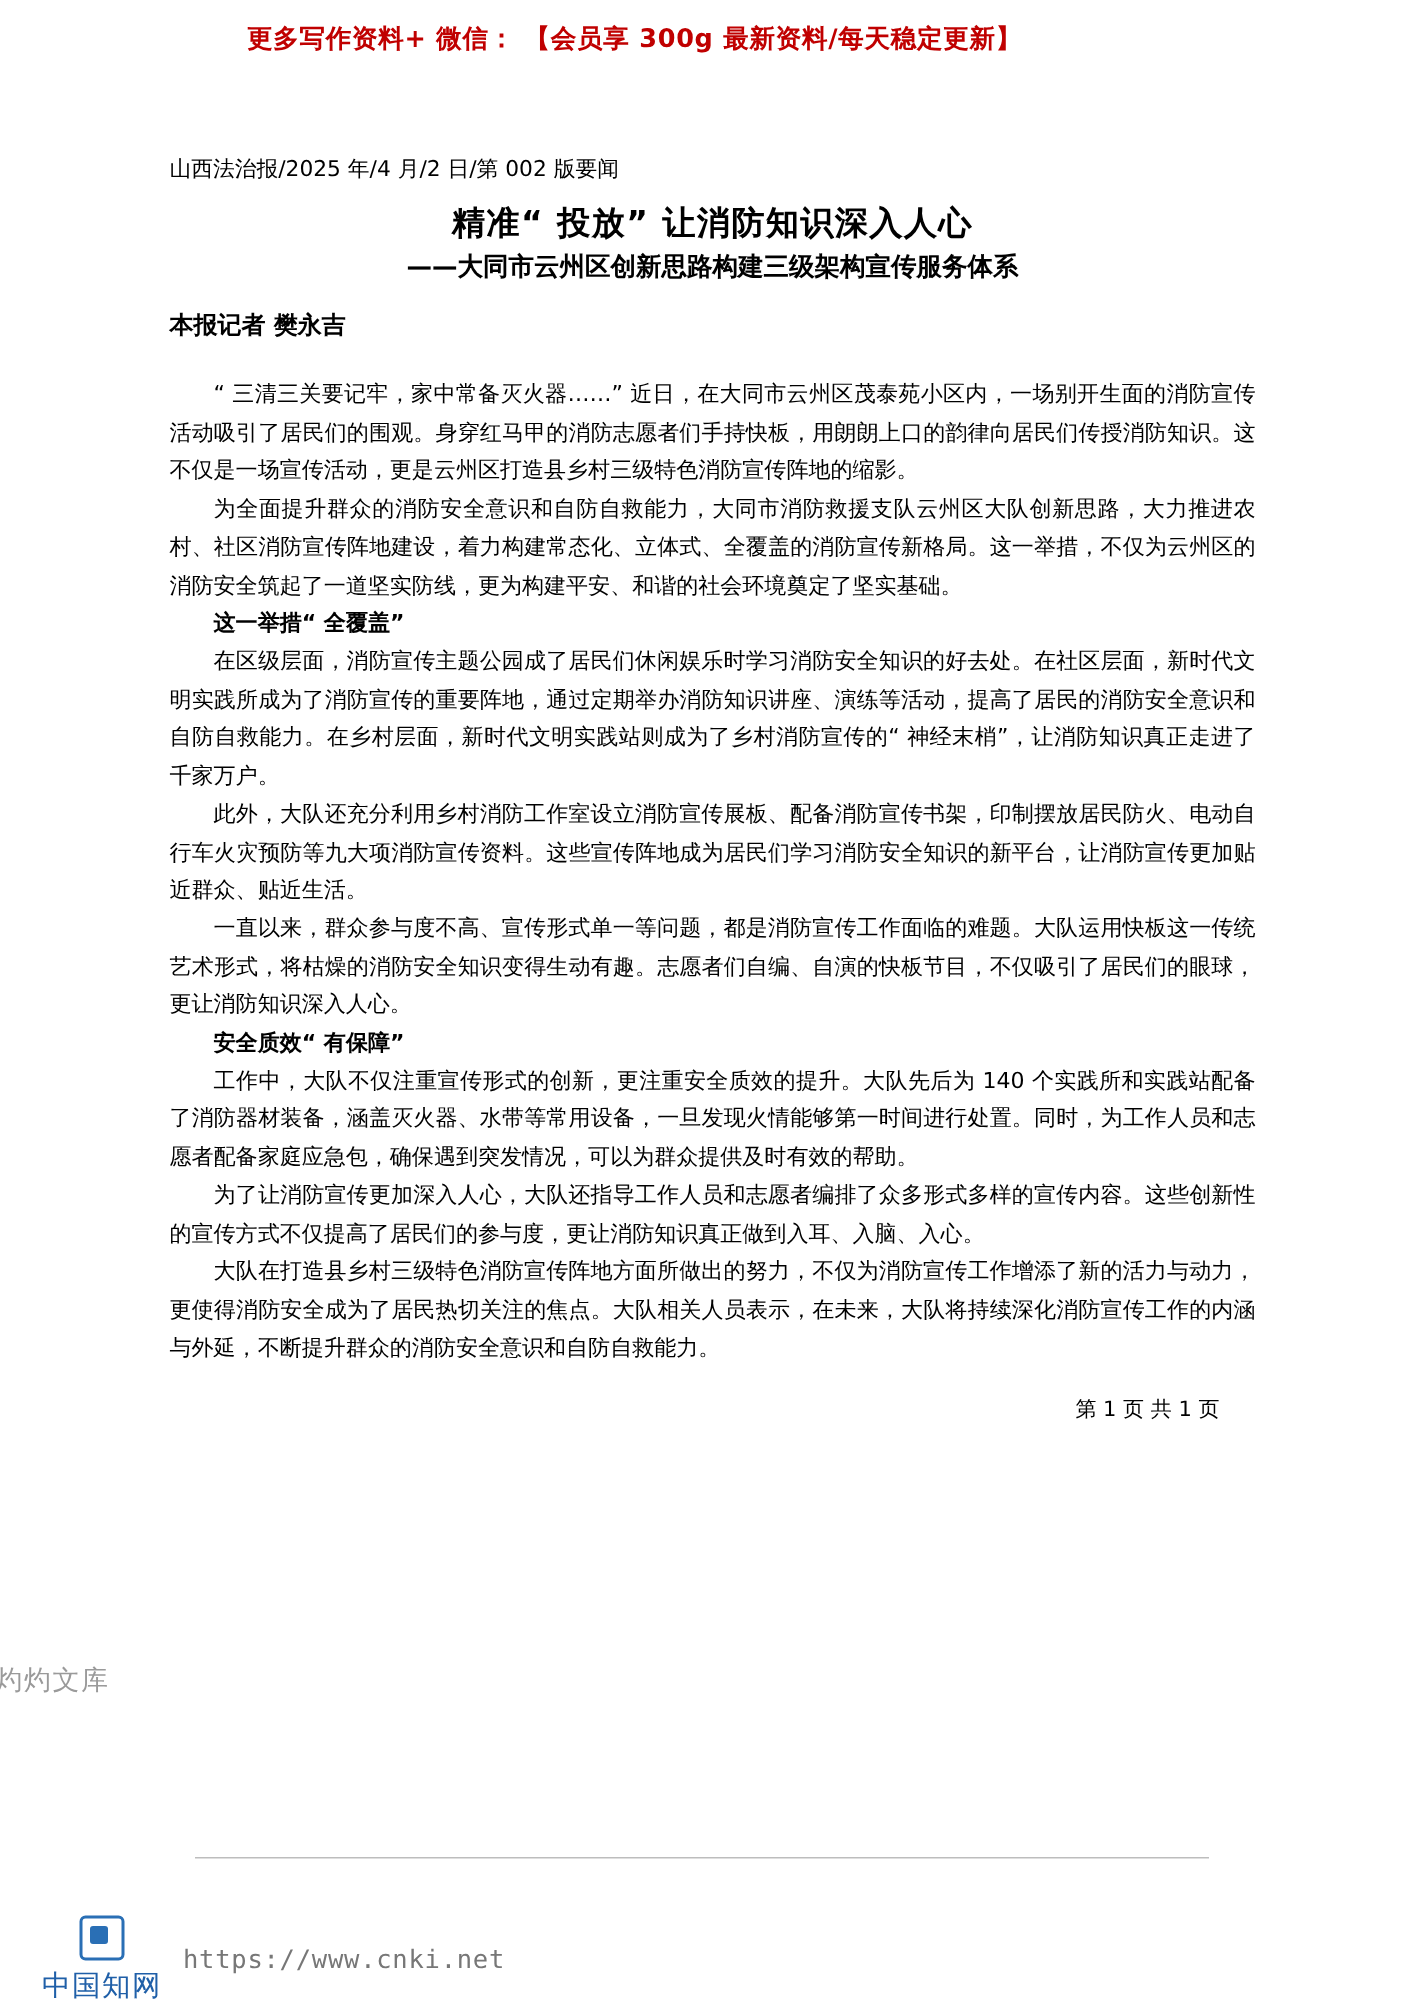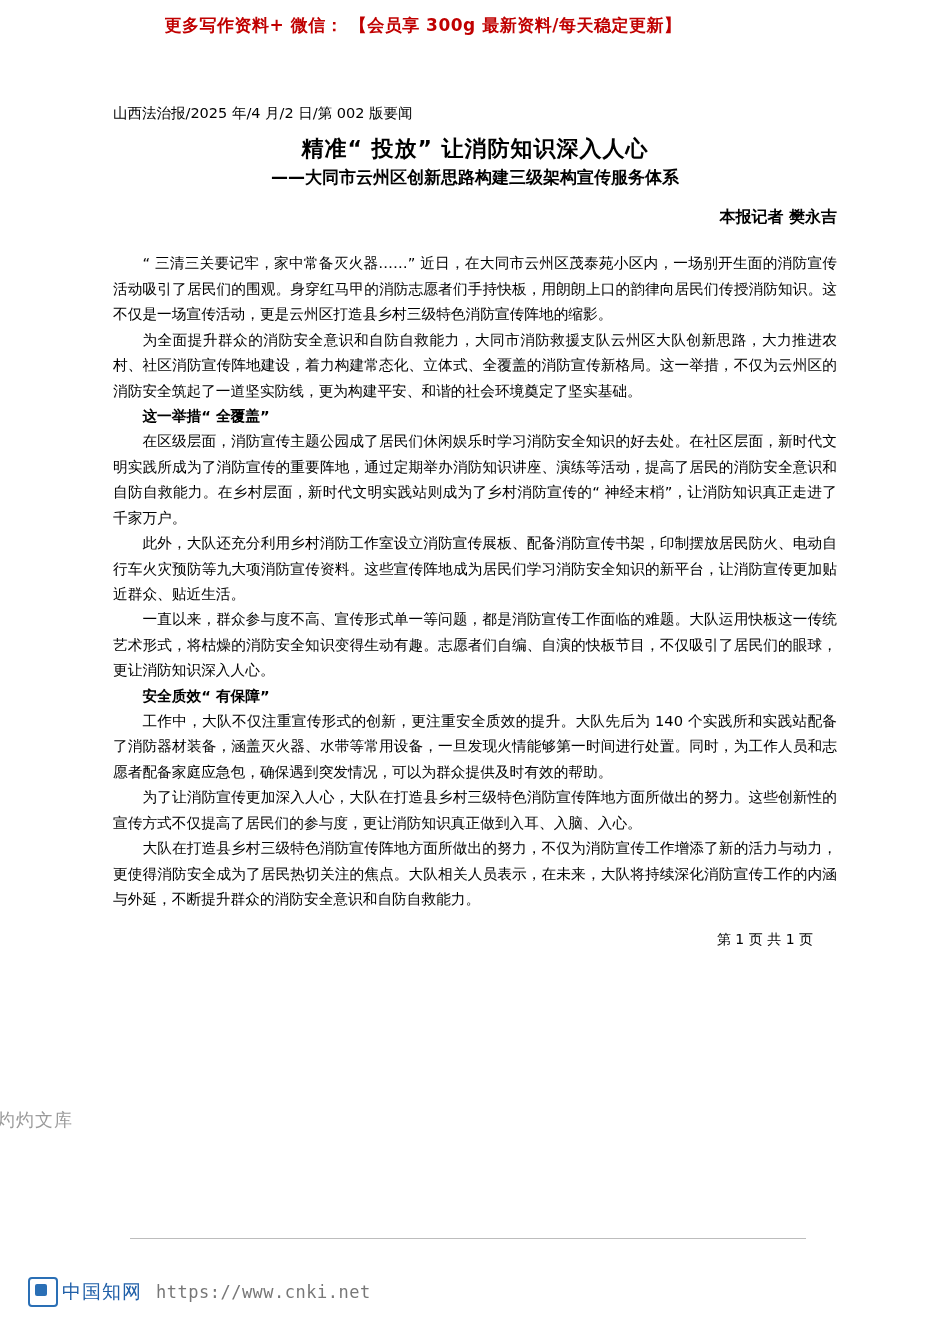--- a/index.html
+++ b/index.html
@@ -60,21 +60,21 @@
     font-family: "DejaVu Sans", "Liberation Sans", sans-serif;
   }
   .subtitle {
     text-align: center;
     font-size: 17px;
     font-weight: bold;
     margin-bottom: 16px;
     font-family: "DejaVu Sans", "Liberation Sans", sans-serif;
   }
   .byline {
-    text-align: right;
+    text-align: left;
     font-size: 16px;
     font-weight: bold;
     margin-top: 18px;
     margin-bottom: 22px;
     font-family: "DejaVu Sans", "Liberation Sans", sans-serif;
   }
   p.para {
     font-size: 14.7px;
     line-height: 1.73;
     margin: 0 0 0 0;
@@ -122,20 +122,21 @@
     left: 28px;
     top: 1277px;
     display: flex;
     align-items: center;
     gap: 14px;
   }
   .cnki-logo {
     display: flex;
     align-items: center;
     gap: 4px;
+    flex-direction: column;
   }
   .cnki-mark {
     width: 26px;
     height: 26px;
     border: 2px solid #2a6fb5;
     border-radius: 4px;
     position: relative;
     display: inline-block;
   }
   .cnki-mark::before {
@@ -175,21 +176,21 @@
     <div class="byline">本报记者  樊永吉</div>
 
     <p class="para">“ 三清三关要记牢，家中常备灭火器……” 近日，在大同市云州区茂泰苑小区内，一场别开生面的消防宣传活动吸引了居民们的围观。身穿红马甲的消防志愿者们手持快板，用朗朗上口的韵律向居民们传授消防知识。这不仅是一场宣传活动，更是云州区打造县乡村三级特色消防宣传阵地的缩影。</p>
     <p class="para">为全面提升群众的消防安全意识和自防自救能力，大同市消防救援支队云州区大队创新思路，大力推进农村、社区消防宣传阵地建设，着力构建常态化、立体式、全覆盖的消防宣传新格局。这一举措，不仅为云州区的消防安全筑起了一道坚实防线，更为构建平安、和谐的社会环境奠定了坚实基础。</p>
     <p class="subhead">这一举措“ 全覆盖”</p>
     <p class="para">在区级层面，消防宣传主题公园成了居民们休闲娱乐时学习消防安全知识的好去处。在社区层面，新时代文明实践所成为了消防宣传的重要阵地，通过定期举办消防知识讲座、演练等活动，提高了居民的消防安全意识和自防自救能力。在乡村层面，新时代文明实践站则成为了乡村消防宣传的“ 神经末梢”，让消防知识真正走进了千家万户。</p>
     <p class="para">此外，大队还充分利用乡村消防工作室设立消防宣传展板、配备消防宣传书架，印制摆放居民防火、电动自行车火灾预防等九大项消防宣传资料。这些宣传阵地成为居民们学习消防安全知识的新平台，让消防宣传更加贴近群众、贴近生活。</p>
     <p class="para">一直以来，群众参与度不高、宣传形式单一等问题，都是消防宣传工作面临的难题。大队运用快板这一传统艺术形式，将枯燥的消防安全知识变得生动有趣。志愿者们自编、自演的快板节目，不仅吸引了居民们的眼球，更让消防知识深入人心。</p>
     <p class="subhead">安全质效“ 有保障”</p>
     <p class="para">工作中，大队不仅注重宣传形式的创新，更注重安全质效的提升。大队先后为 140 个实践所和实践站配备了消防器材装备，涵盖灭火器、水带等常用设备，一旦发现火情能够第一时间进行处置。同时，为工作人员和志愿者配备家庭应急包，确保遇到突发情况，可以为群众提供及时有效的帮助。</p>
-    <p class="para">为了让消防宣传更加深入人心，大队在打造县乡村三级特色消防宣传阵地方面所做出的努力。这些创新性的宣传方式不仅提高了居民们的参与度，更让消防知识真正做到入耳、入脑、入心。</p>
+    <p class="para">为了让消防宣传更加深入人心，大队还指导工作人员和志愿者编排了众多形式多样的宣传内容。这些创新性的宣传方式不仅提高了居民们的参与度，更让消防知识真正做到入耳、入脑、入心。</p>
     <p class="para">大队在打造县乡村三级特色消防宣传阵地方面所做出的努力，不仅为消防宣传工作增添了新的活力与动力，更使得消防安全成为了居民热切关注的焦点。大队相关人员表示，在未来，大队将持续深化消防宣传工作的内涵与外延，不断提升群众的消防安全意识和自防自救能力。</p>
 
     <div class="pagenum">第 1 页  共 1 页</div>
   </div>
 
   <div class="wm-left">灼灼文库</div>
 
   <div class="bottom-rule"></div>
 
   <div class="cnki">

